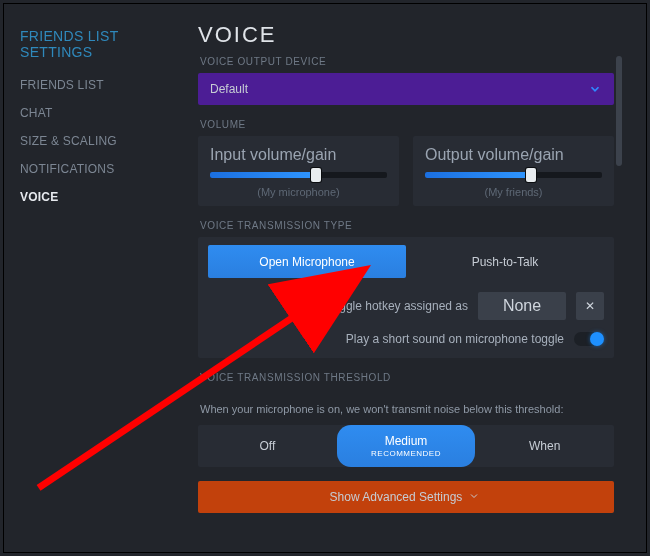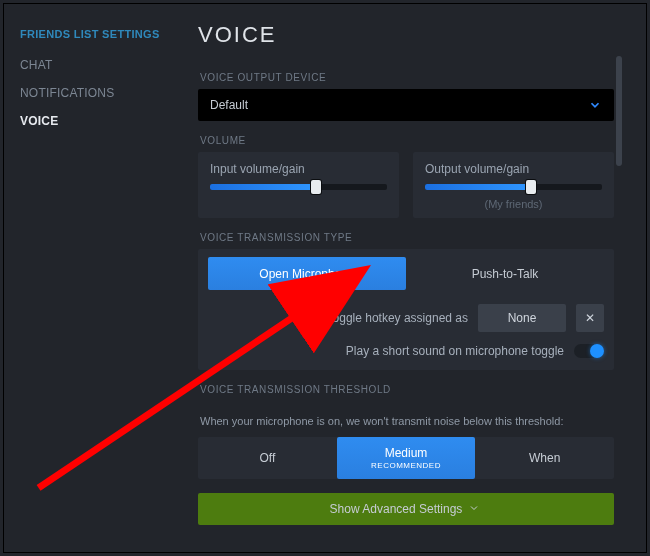--- a/index.html
+++ b/index.html
@@ -21,22 +21,22 @@
     position: absolute; top: 6px; right: 10px;
     color: #b8c1cc; font-size: 14px; cursor: pointer;
     font-family: Arial, sans-serif;
   }
   
   .sidebar {
     width: 172px; flex: 0 0 172px;
     padding: 24px 0 0 16px;
   }
   .sidebar-title {
-    color: #2f89bc; font-size: 11px; letter-spacing: .3px;
-    font-weight: 700; margin-bottom: 18px;
+    color: #2f89bc; font-size: 14px; letter-spacing: .3px;
+    font-weight: 400; margin-bottom: 18px;
   }
   .sidebar-item {
     color: #7c8693; font-size: 12px; letter-spacing: .2px;
     margin-bottom: 14px; cursor: pointer;
   }
   .sidebar-item.active { color: #e6e9ee; font-weight: 600; }
   
   .main {
     flex: 1; padding: 18px 22px 0 22px;
     background: #22252b; position: relative;
@@ -56,35 +56,35 @@
     margin: 14px 0 6px 2px;
   }
   .panel {
     background: #282c34; border-radius: 2px;
     padding: 10px 12px;
   }
   
   .device {
     display: flex; align-items: center; justify-content: space-between;
     height: 32px; padding: 0 12px;
-    background: #000000; border-radius: 2px;
+    background: #4c1d95; border-radius: 2px;
     cursor: pointer;
   }
   .device-val { color: #c6ccd4; font-size: 12px; }
   .chev-down {
     width: 14px; height: 14px; display: inline-block;
   }
   .chev-down svg { stroke: #2f89ff; }
   
   .vol-row { display: flex; gap: 14px; }
   .vol-box {
     flex: 1; background: #282c34; border-radius: 2px;
     padding: 10px 12px 8px 12px;
   }
-  .vol-title { color: #9aa4b1; font-size: 12px; margin-bottom: 8px; }
+  .vol-title { color: #9aa4b1; font-size: 16px; margin-bottom: 8px; }
   .slider {
     position: relative; height: 6px; background: #15181d;
     border-radius: 2px; margin-bottom: 8px;
   }
   .slider .fill {
     position: absolute; left: 0; top: 0; bottom: 0;
     background: linear-gradient(90deg,#1b6fe0,#2f96ff);
     border-radius: 2px;
   }
   .slider .thumb {
@@ -108,21 +108,21 @@
     color: #fff; border-radius: 2px;
   }
   .hotkey-row {
     display: flex; align-items: center; justify-content: flex-end;
     gap: 10px; margin-top: 14px;
   }
   .hotkey-label { color: #a7b0bc; font-size: 12px; }
   .hotkey-box {
     width: 88px; height: 28px; background: #3a404a;
     display: flex; align-items: center; justify-content: center;
-    color: #cfd5dd; font-size: 12px; border-radius: 2px;
+    color: #cfd5dd; font-size: 16px; border-radius: 2px;
     cursor: pointer;
   }
   .hotkey-clear {
     width: 28px; height: 28px; background: #3a404a;
     display: flex; align-items: center; justify-content: center;
     color: #cfd5dd; border-radius: 2px; cursor: pointer;
     font-family: Arial, sans-serif; font-size: 12px;
   }
   .toggle-row {
     display: flex; align-items: center; justify-content: flex-end;
@@ -146,26 +146,26 @@
     display: flex; background: #282c34; border-radius: 2px;
     height: 42px;
   }
   .thresh-seg {
     flex: 1; display: flex; flex-direction: column;
     align-items: center; justify-content: center;
     color: #c6ccd4; font-size: 12px; cursor: pointer;
   }
   .thresh-seg.active {
     background: linear-gradient(180deg,#2f8cf0,#2a7fe0);
-    color: #fff; border-radius: 2px;
+    color: #fff; border-radius: 14px;
   }
   .thresh-seg .rec { font-size: 8px; letter-spacing: .5px; margin-top: 1px; }
   
   .adv {
-    margin-top: 14px; height: 32px; background: #4d7c0f;
+    margin-top: 14px; height: 32px; background: #c2410c;
     display: flex; align-items: center; justify-content: center;
     gap: 6px; color: #c6ccd4; font-size: 12px; cursor: pointer;
     border-radius: 2px;
   }
   .adv .chev-down svg { stroke: #c6ccd4; }
   
   .sbar {
     position: absolute; top: 0; right: 2px; width: 6px; bottom: 0;
   }
   .sbar .thumb {
@@ -178,48 +178,51 @@
   }
 </style>
 </head>
 <body>
 
 <div class="window">
   <div class="close">✕</div>
 
   <div class="sidebar">
     <div class="sidebar-title">FRIENDS LIST SETTINGS</div>
+    <div class="sidebar-item">FRIENDS LIST</div>
     <div class="sidebar-item">CHAT</div>
+    <div class="sidebar-item">SIZE &amp; SCALING</div>
     <div class="sidebar-item">NOTIFICATIONS</div>
     <div class="sidebar-item active">VOICE</div>
   </div>
 
   <div class="main">
     <div class="page-title">VOICE</div>
 
     <div class="scroll">
 
-      <div class="section-label" style="margin-top:16px;">VOICE OUTPUT DEVICE</div>
+      <div class="section-label" style="margin-top:0;">VOICE OUTPUT DEVICE</div>
       <div class="device">
         <span class="device-val">Default</span>
         <span class="chev-down">
           <svg viewBox="0 0 24 24" width="14" height="14" fill="none" stroke-width="3">
               <polyline points="6 9 12 15 18 9"></polyline>
             </svg>
         </span>
       </div>
 
       <div class="section-label">VOLUME</div>
       <div class="vol-row">
         <div class="vol-box">
           <div class="vol-title">Input volume/gain</div>
           <div class="slider">
             <div class="fill" style="width:60%"></div>
             <div class="thumb" style="left:60%"></div>
           </div>
+          <div class="vol-sub">(My microphone)</div>
         </div>
         <div class="vol-box">
           <div class="vol-title">Output volume/gain</div>
           <div class="slider">
             <div class="fill" style="width:60%"></div>
             <div class="thumb" style="left:60%"></div>
           </div>
           <div class="vol-sub">(My friends)</div>
         </div>
       </div>

